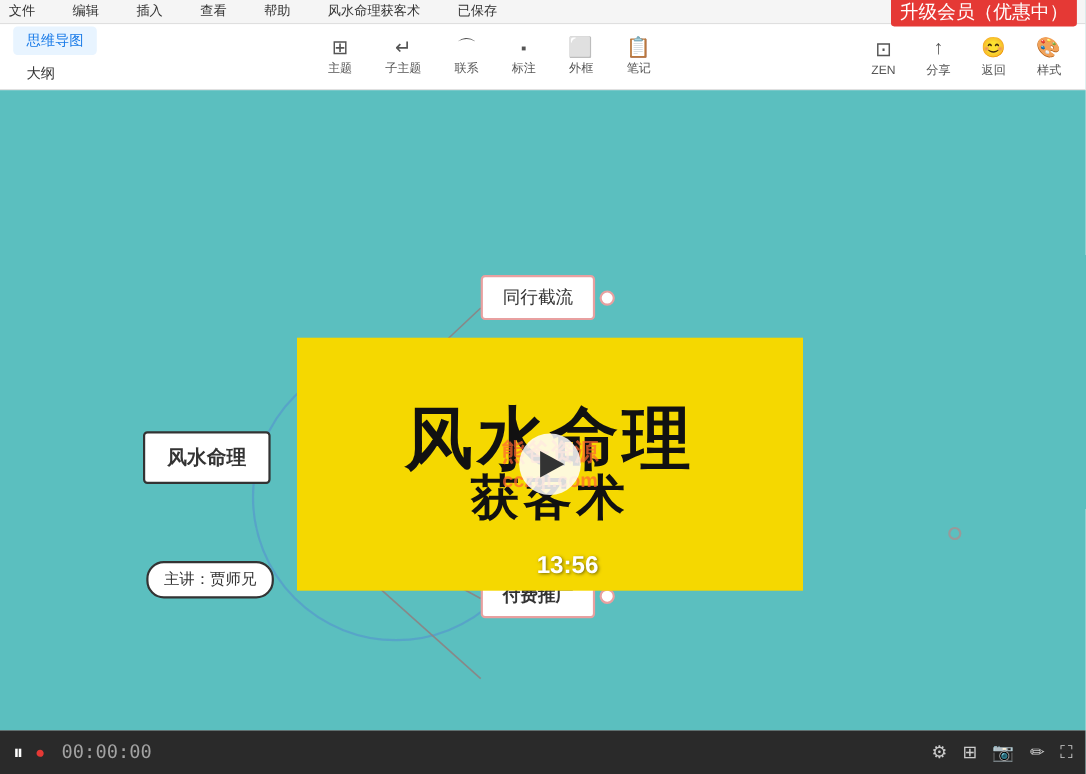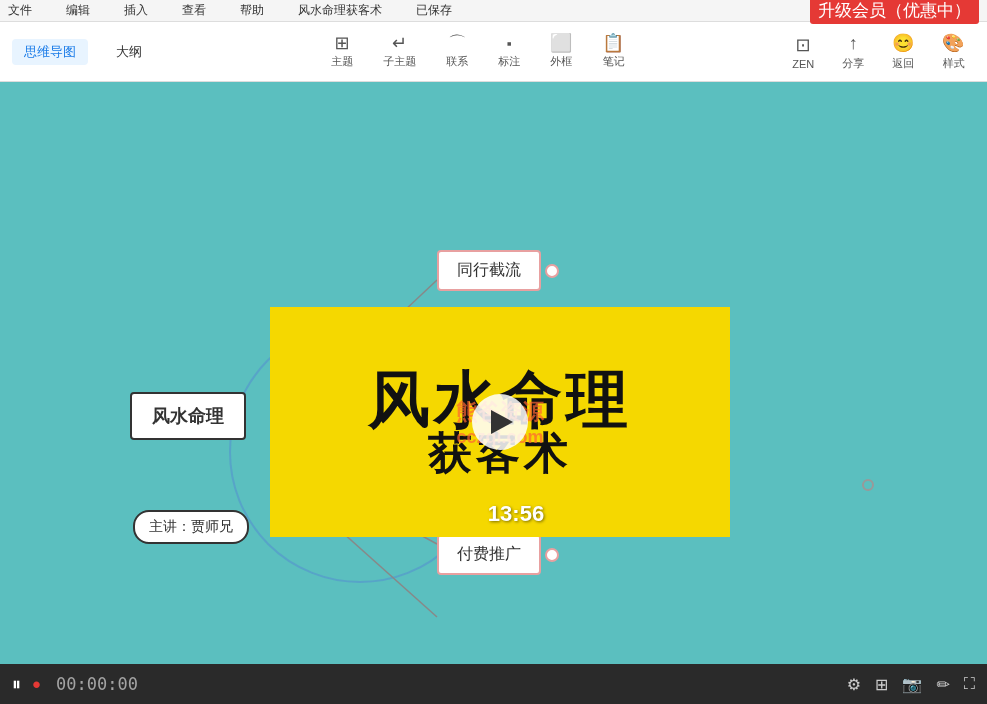--- a/index.html
+++ b/index.html
@@ -42,22 +42,23 @@
       border-bottom: 1px solid #ddd;
       display: flex;
       align-items: center;
       padding: 0 12px;
       gap: 0;
     }
 
     .toolbar-left {
       display: flex;
       align-items: flex-start;
-      gap: 16px;
+      gap: 4px;
       margin-right: 20px;
+      flex-direction: column;
     }
 
     .tab-btn {
       padding: 4px 12px;
       font-size: 13px;
       cursor: pointer;
       border-radius: 4px;
       color: #333;
     }
     .tab-btn.active {
@@ -404,21 +405,21 @@
 
   <div class="node-label">
     <span>主讲：贾师兄</span>
   </div>
 
   <div class="node-sub" style="left: 437px; top: 168px;">
     <span>同行截流</span>
     <span class="node-indicator" style="position:absolute; right:-20px; top:50%; transform:translateY(-50%);"></span>
   </div>
 
-  <div class="node-sub" style="left: 437px; top: 452px;">
+  <div class="node-sub" style="left: 437px; top: 439px; font-weight: bold;">
     <span>付费推广</span>
     <span class="node-indicator" style="position:absolute; right:-20px; top:50%; transform:translateY(-50%);"></span>
   </div>
 
 
   <div class="video-overlay">
     <div class="video-title-line1">风水命理</div>
     <div class="video-title-line2">获客术</div>
 
     <div class="watermark-overlay">

